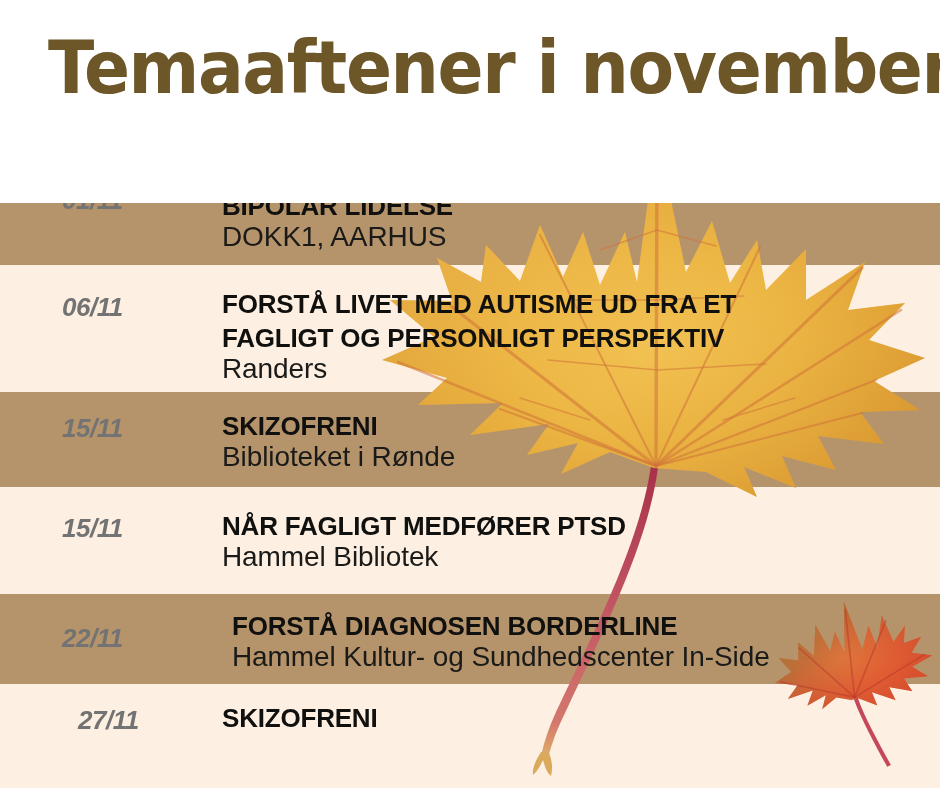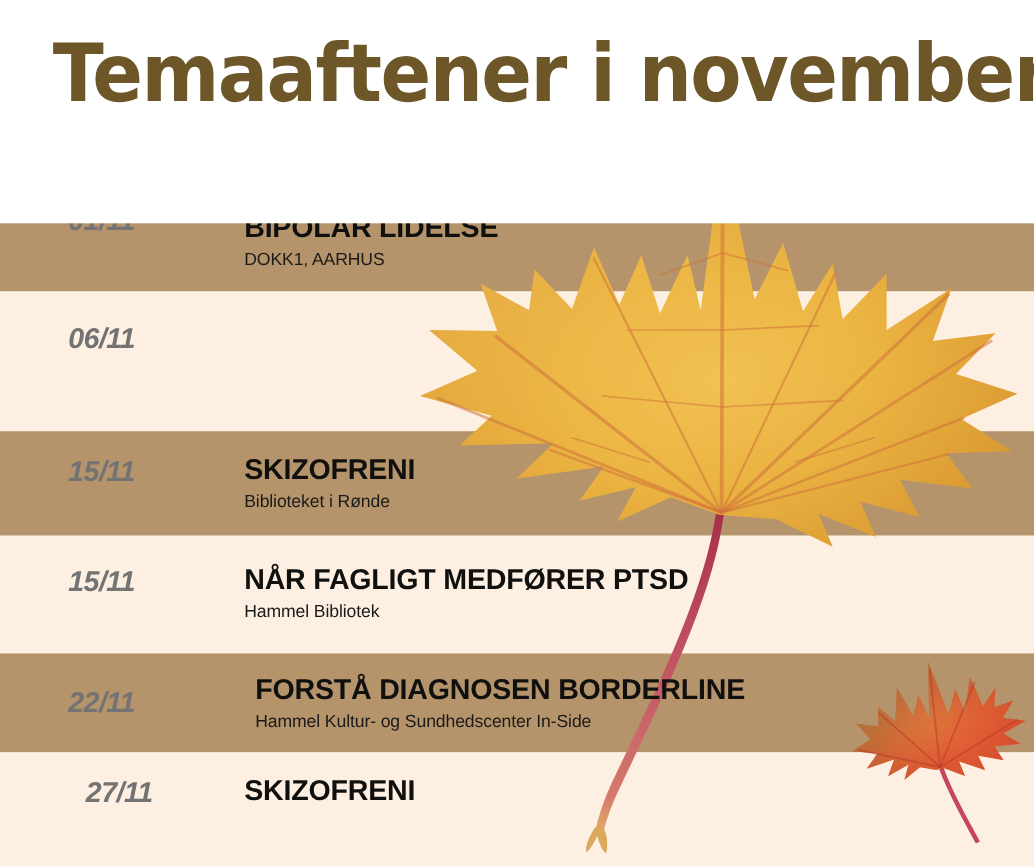--- a/index.html
+++ b/index.html
@@ -102,21 +102,21 @@
     font-weight: bold;
     font-size: 26px;
     line-height: 34px;
     letter-spacing: -0.2px;
     color: #10100f;
     margin: 0;
   }
   .row-venue {
     font-family: "Liberation Sans", sans-serif;
     font-weight: normal;
-    font-size: 16px;
+    font-size: 28px;
     line-height: 28px;
     letter-spacing: -0.1px;
     color: #1a1a18;
     margin: 0;
   }
 </style>
 </head>
 <body>
 
 <div id="poster">
@@ -244,20 +244,22 @@
       <div class="row-date" style="top:28px;">01/11</div>
       <div class="row-body" style="top:32px;">
         <p class="row-title">BIPOLAR LIDELSE</p>
         <p class="row-venue">DOKK1, AARHUS</p>
       </div>
     </div>
 
     <div class="row" style="top:265px; height:127px;">
       <div class="row-date" style="top:27px;">06/11</div>
       <div class="row-body" style="top:22px; right:120px;">
+        <p class="row-title">FORSTÅ LIVET MED AUTISME UD FRA ET FAGLIGT OG PERSONLIGT PERSPEKTIV</p>
+        <p class="row-venue">Randers</p>
       </div>
     </div>
 
     <div class="row" style="top:392px; height:95px;">
       <div class="row-date" style="top:21px;">15/11</div>
       <div class="row-body" style="top:17px;">
         <p class="row-title">SKIZOFRENI</p>
         <p class="row-venue">Biblioteket i Rønde</p>
       </div>
     </div>

